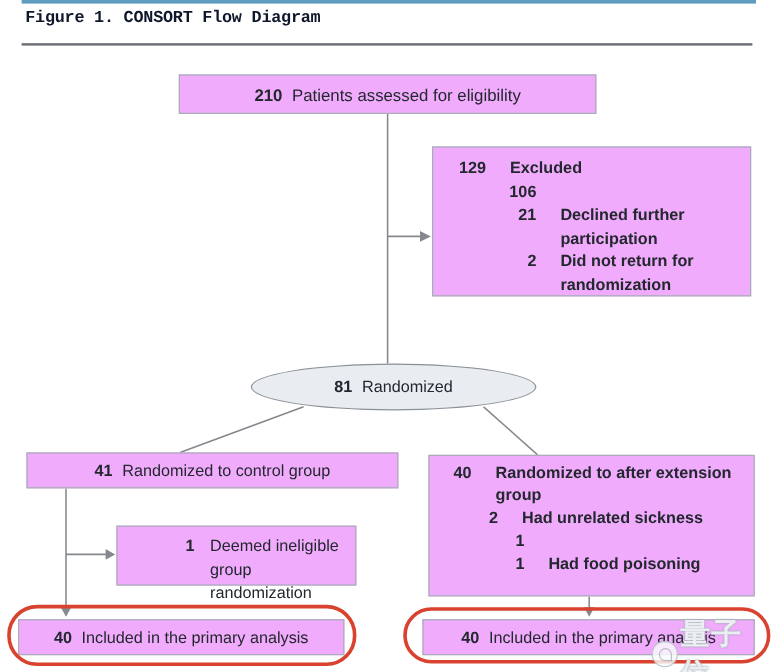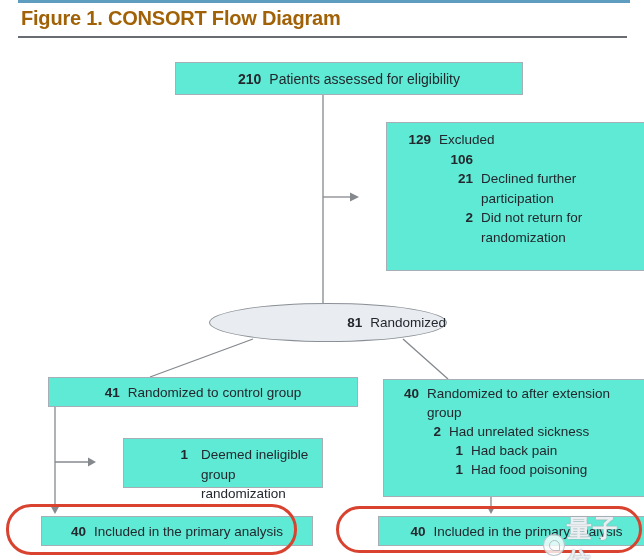--- a/index.html
+++ b/index.html
@@ -2,58 +2,58 @@
 <html><head>
 <meta charset="utf-8">
 <style>
   * { margin: 0; padding: 0; box-sizing: border-box; }
   html,body { width: 644px; height: 560px; background: #ffffff; overflow: hidden; }
   body { font-family: "Liberation Sans", sans-serif; color: #23272e; }
   #stage { position: relative; width: 644px; height: 560px; background: #fff; }
 
   
   .accent-bar { position: absolute; left: 18px; top: 0; width: 612px; height: 3px; background: #5e9dc0; }
-  .fig-title  { position: absolute; left: 21px; top: 7px; font-size: 20px; font-weight: 700;
-                color: #a16207; letter-spacing: -0.2px; }
+  .fig-title  { position: absolute; left: 21px; top: 7px; font-size: 14px; font-weight: 700;
+                color: #0f172a; letter-spacing: -0.2px; font-family: Liberation Mono, monospace; }
   .title-rule { position: absolute; left: 18px; top: 36px; width: 609px; height: 2px; background: #696d72; }
 
   
   svg.connectors { position: absolute; left: 0; top: 0; width: 644px; height: 560px; z-index: 1; }
 
   
-  .fbox { position: absolute; background: #5eead4; border: 1px solid #a6aeb6; z-index: 2;
-          font-size: 13.5px; color: #23272e; margin-left: 26px; }
+  .fbox { position: absolute; background: #f0abfc; border: 1px solid #a6aeb6; z-index: 2;
+          font-size: 13.5px; color: #23272e; }
   .cbox { display: flex; justify-content: center; align-items: center; }
   .cbox .num { font-weight: 700; margin-right: 8px; }
 
   .box-assessed  { left: 149px; top: 62px;  width: 348px; height: 33px; font-size: 14px; }
-  .box-excluded  { left: 360px; top: 122px; width: 266px; height: 149px; padding: 7px 8px 4px 14px; line-height: 1.45; }
+  .box-excluded  { left: 360px; top: 122px; width: 266px; height: 125px; padding: 7px 8px 4px 14px; line-height: 1.45; }
   .box-control   { left: 22px;  top: 377px; width: 310px; height: 30px; }
   .box-sleep     { left: 357px; top: 379px; width: 272px; height: 118px; padding: 5px 8px 3px 12px; line-height: 1.4; }
   .box-inelig    { left: 97px;  top: 438px; width: 200px; height: 50px; padding: 6px 6px 4px 52px; line-height: 1.45; }
   .box-primary-l { left: 15px;  top: 516px; width: 272px; height: 30px; }
   .box-primary-r { left: 352px; top: 516px; width: 277px; height: 30px; }
 
   
   .nrow { display: flex; align-items: flex-start; }
   .nrow .num { flex: none; text-align: right; font-weight: 700; }
-  .nrow .txt { padding-left: 8px; }
+  .nrow .txt { padding-left: 20px; font-weight: bold; }
   .box-excluded .lvl0 .num { width: 30px; }
   .box-excluded .lvl1 .num { width: 72px; }
   .box-sleep .lvl0 .num { width: 23px; }
   .box-sleep .lvl1 .num { width: 45px; }
   .box-sleep .lvl2 .num { width: 67px; }
   .box-inelig .num { width: 12px; flex: none; text-align: right; font-weight: 700; }
   .box-inelig .txt { padding-left: 13px; }
   .box-inelig { display: flex; align-items: flex-start; }
 
   
   .ellipse { position: absolute; left: 209px; top: 303px; width: 238px; height: 39px;
              background: #e9edf1; border: 1px solid #8a9096; border-radius: 50%;
-             display: flex; justify-content: flex-end; align-items: center; z-index: 2; font-size: 13.5px; }
+             display: flex; justify-content: center; align-items: center; z-index: 2; font-size: 13.5px; }
   .ellipse .num { font-weight: 700; margin-right: 8px; }
 
   
   .hl { position: absolute; border: 3px solid #d8422f; border-radius: 25px; z-index: 3; background: transparent; }
   .hl-left  { left: 6px;   top: 504px; width: 291px; height: 51px; }
   .hl-right { left: 336px; top: 506px; width: 306px; height: 47px; }
 
   
   .watermark { position: absolute; left: 543px; top: 512px; z-index: 6; display: flex; align-items: center;
                pointer-events: none; }
@@ -128,21 +128,20 @@
       <div class="nrow lvl0">
         <span class="num">40</span>
         <span class="txt">Randomized to after extension group</span>
       </div>
       <div class="nrow lvl1">
         <span class="num">2</span>
         <span class="txt">Had unrelated sickness</span>
       </div>
       <div class="nrow lvl2">
         <span class="num">1</span>
-        <span class="txt">Had back pain</span>
       </div>
       <div class="nrow lvl2">
         <span class="num">1</span>
         <span class="txt">Had food poisoning</span>
       </div>
     </div>
 
   <div class="fbox box-inelig">
     <span class="num">1</span>
     <span class="txt">Deemed ineligible group randomization</span>

